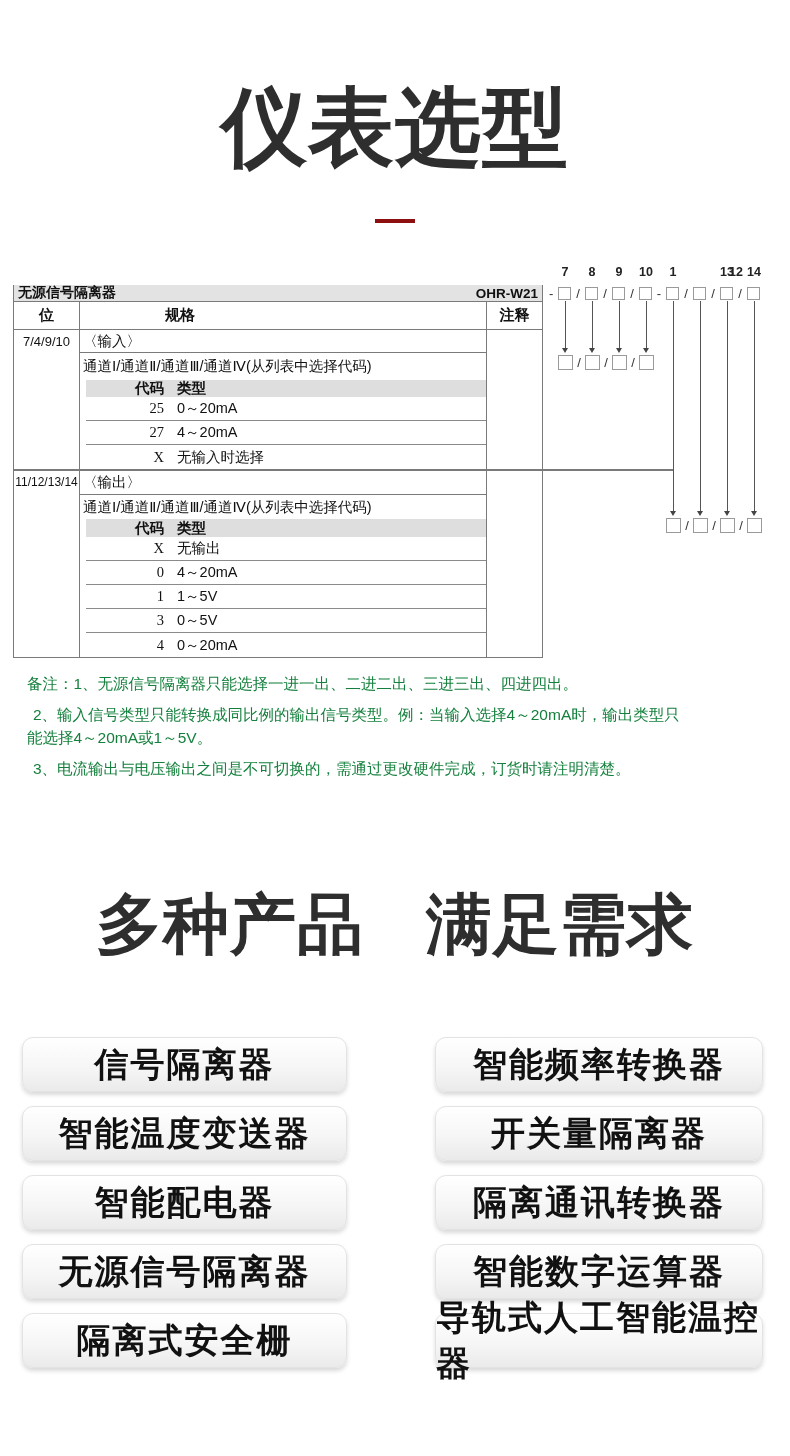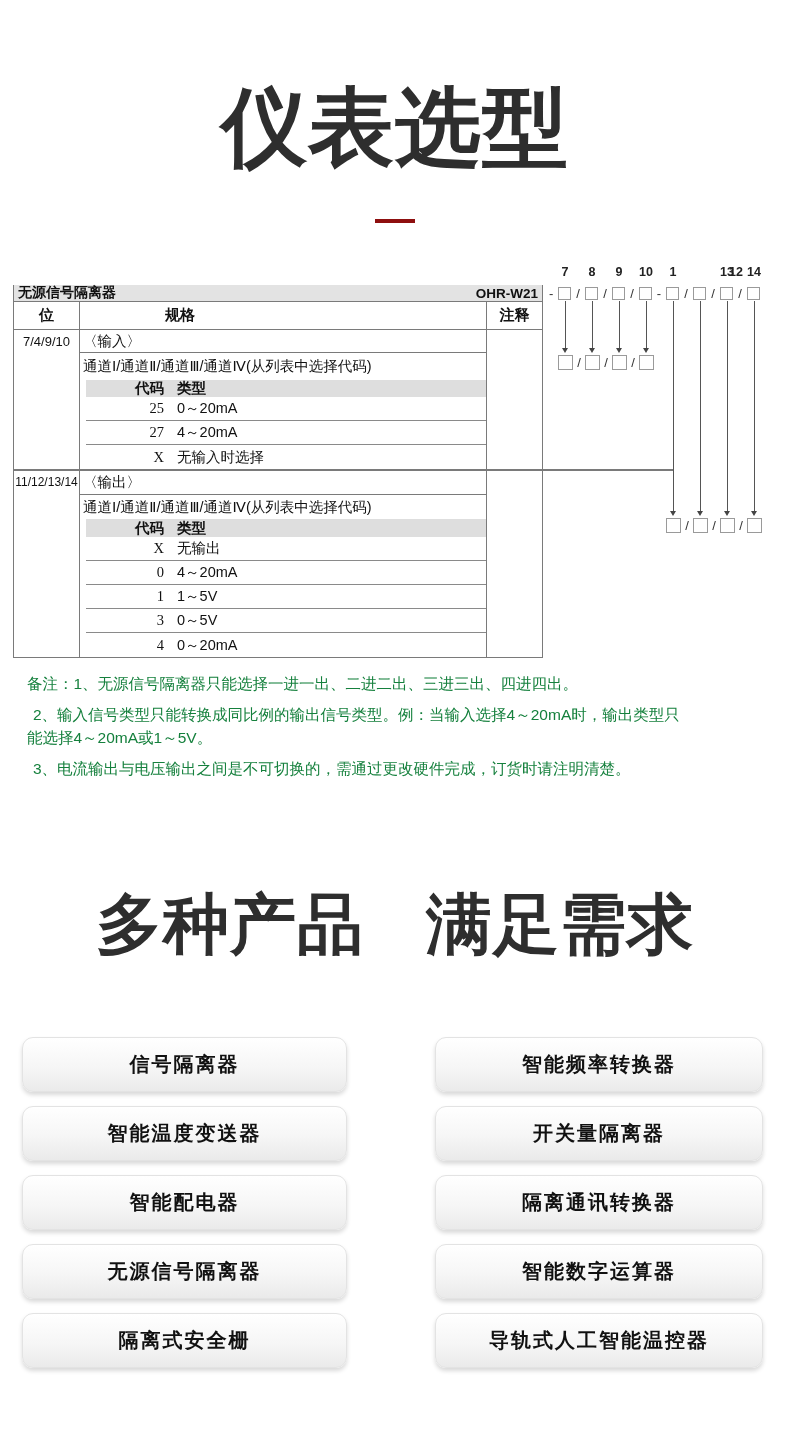--- a/index.html
+++ b/index.html
@@ -78,21 +78,21 @@
 
   
   .prod-col { position:absolute; top:1037px; display:flex; flex-direction:column; gap:14px; }
   .prod-left { left:22px; width:325px; }
   .prod-right { left:435px; width:328px; }
   .pbtn {
     height:55px; border-radius:11px; border:1px solid #e3e3e3;
     background:linear-gradient(180deg,#ffffff 0%,#f6f6f6 55%,#eaeaea 100%);
     box-shadow:0 3px 4px rgba(0,0,0,0.15);
     display:flex; align-items:center; justify-content:center;
-    font-size:20px; font-weight:bold; color:#111; letter-spacing:2px; cursor:pointer;
+    font-size:34px; font-weight:bold; color:#111; letter-spacing:2px; cursor:pointer;
   }
 </style>
 </head>
 <body>
 
 <div class="page">
 
   <h1 class="title">仪表选型</h1>
   <div class="title-dash"></div>
 

